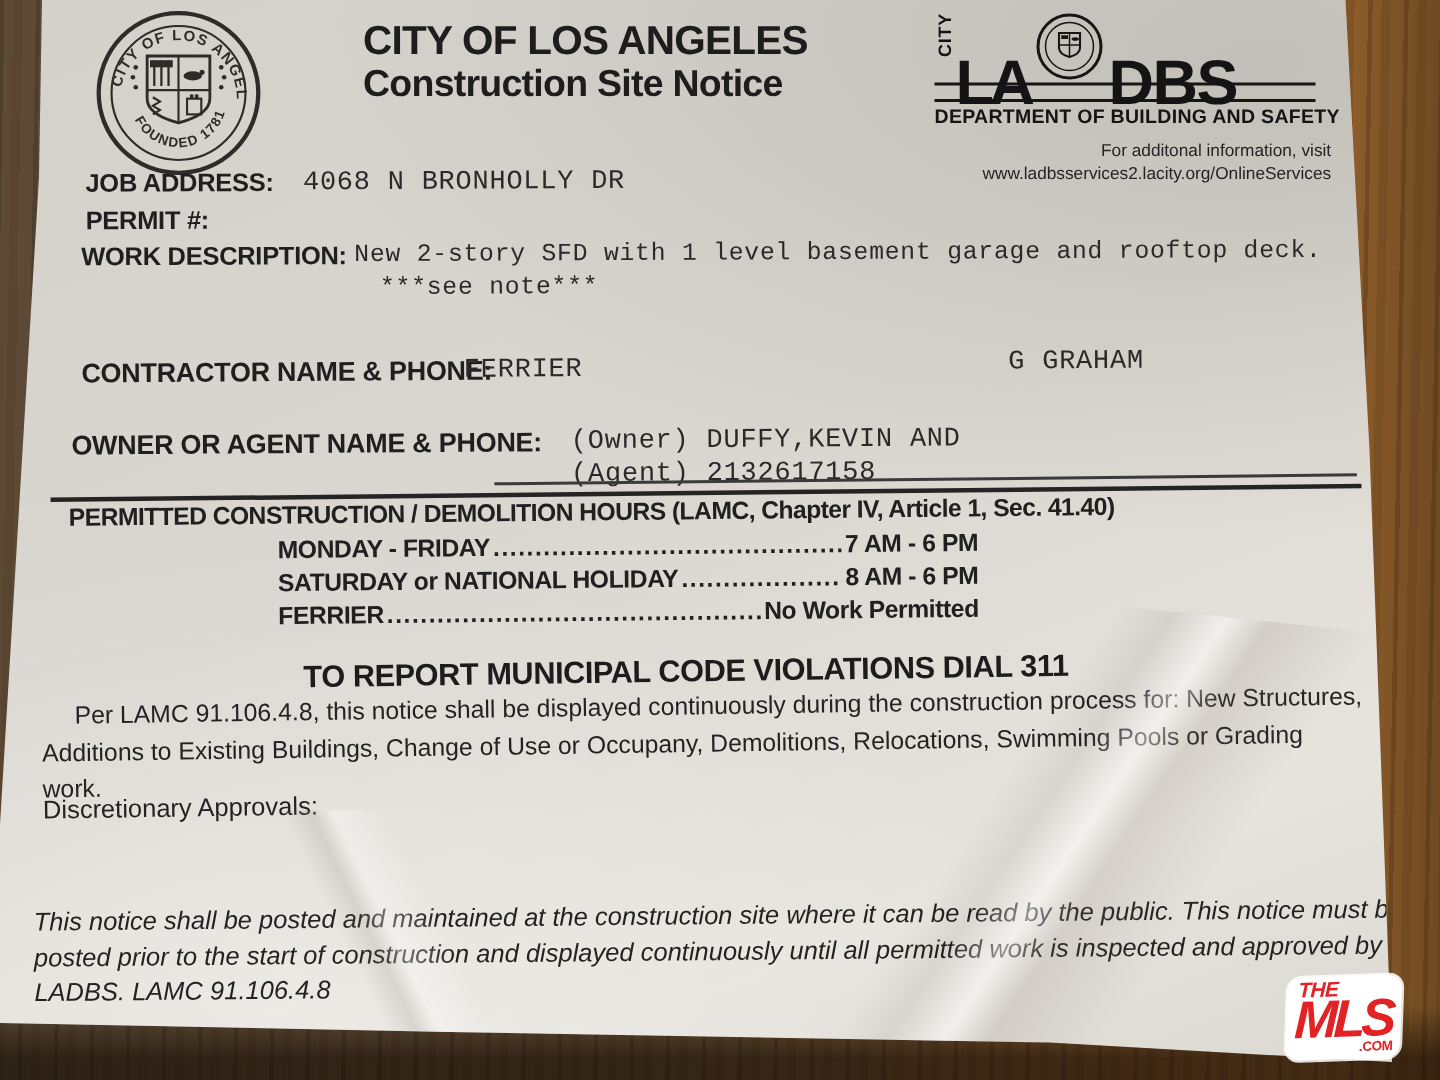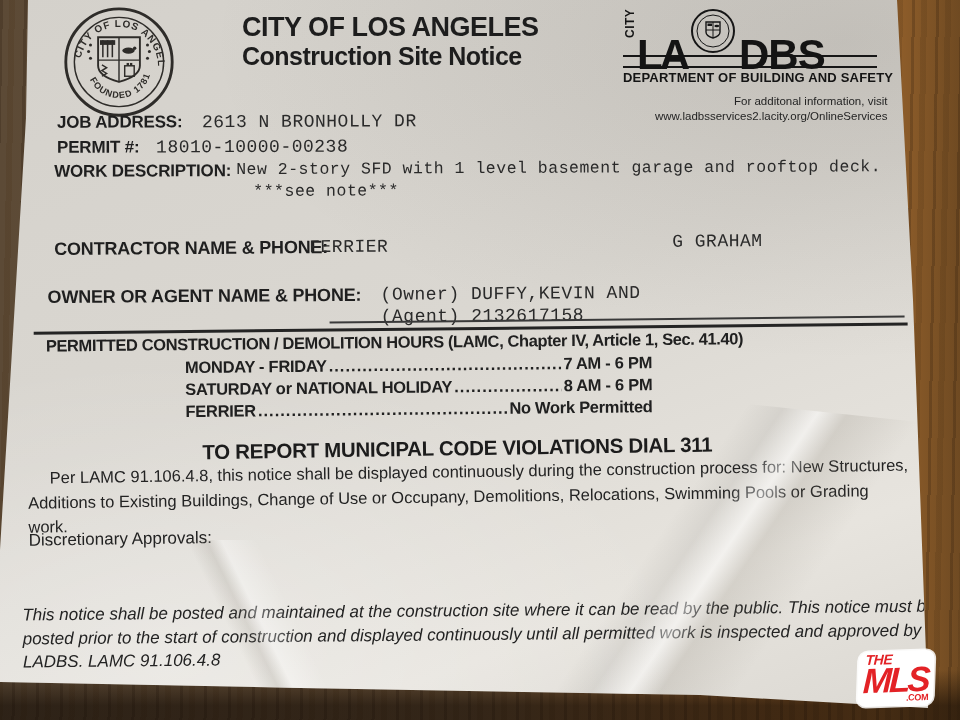--- a/index.html
+++ b/index.html
@@ -134,23 +134,22 @@
     <div class="ladbs-dept">DEPARTMENT OF BUILDING AND SAFETY</div>
   </div>
 
   <div class="info-text">
     <div>For additonal information, visit</div>
     <div>www.ladbsservices2.lacity.org/OnlineServices</div>
   </div>
 
   <div class="sec" id="sec-fields">
     <span class="abs lbl17" style="left:58px;top:111px;">JOB ADDRESS:</span>
-    <span class="abs mono mono18" style="left:203px;top:111px;">2613 N BRONHOLLY DR</span>
+    <span class="abs mono mono18" style="left:203px;top:111px;">4068 N BRONHOLLY DR</span>
     <span class="abs lbl17" style="left:58px;top:136px;">PERMIT #:</span>
-    <span class="abs mono mono18" style="left:157px;top:136px;">18010-10000-00238</span>
     <span class="abs lbl17" style="left:55px;top:160px;">WORK DESCRIPTION:</span>
     <span class="abs mono mono17" style="left:237px;top:159px;">New 2-story SFD with 1 level basement garage and rooftop deck.</span>
     <span class="abs mono mono17" style="left:254px;top:181px;">***see note***</span>
   </div>
 
   <div class="sec" id="sec-parties">
     <span class="abs lbl18" style="left:55px;top:236px;">CONTRACTOR NAME &amp; PHONE:</span>
     <span class="abs mono mono18" style="left:310px;top:236px;">FERRIER</span>
     <span class="abs mono mono18" style="left:673px;top:233px;">G GRAHAM</span>
     <span class="abs lbl18" style="left:48px;top:284px;">OWNER OR AGENT NAME &amp; PHONE:</span>

